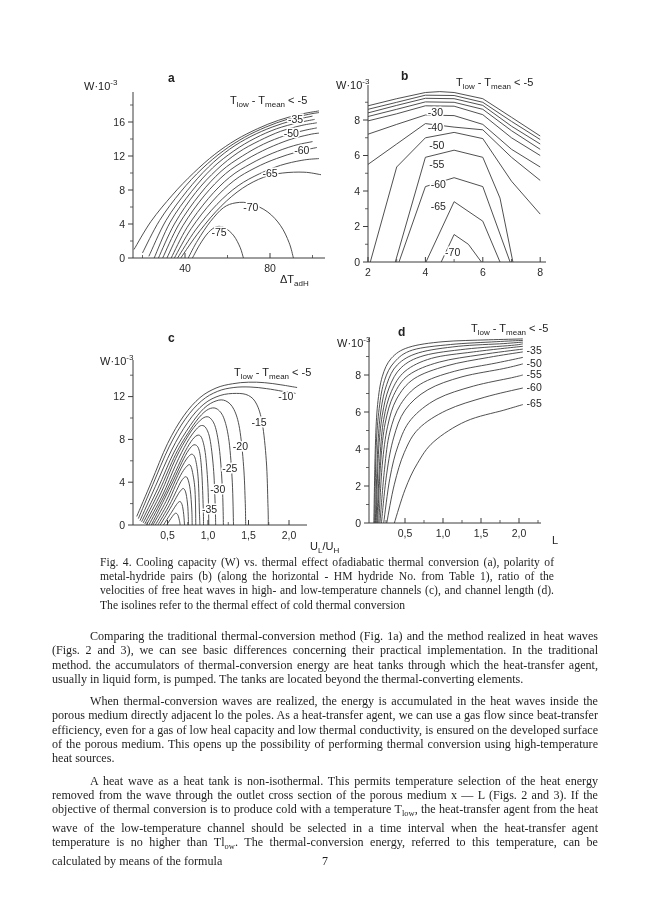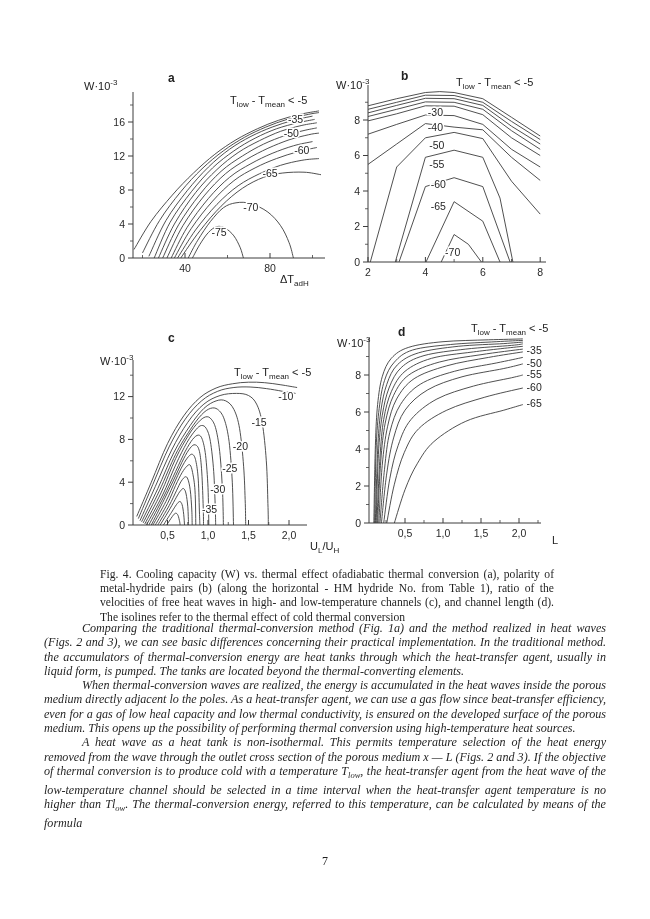--- a/index.html
+++ b/index.html
@@ -1,24 +1,24 @@
 <!DOCTYPE html>
 <html><head>
 <meta charset="utf-8">
 <style>
   html,body{margin:0;padding:0;background:#e8e8e8;}
   .page{position:relative;width:650px;height:919px;background:#ffffff;margin:0 auto;
         font-family:"Liberation Serif",serif;color:#1f1f1f;overflow:hidden;}
   .chart-svg{position:absolute;}
   .chart-svg text{font-family:"Liberation Sans",sans-serif;}
-  .caption{position:absolute;left:100px;top:568px;width:454px;font-size:11.6px;
+  .caption{position:absolute;left:100px;top:556px;width:454px;font-size:11.6px;
            line-height:14.2px;text-align:justify;-moz-text-align-last:left;text-align-last:left;}
   .bodytext{position:absolute;left:44px;top:621px;width:562px;font-size:12.1px;
             line-height:14.3px;text-align:justify;}
-  .bodytext p{margin:0;text-indent:38px;font-style:italic;}
+  .bodytext p{margin:8px;text-indent:38px;}
   .bodytext sub{font-size:8.5px;}
   .pagenum{position:absolute;left:0;right:0;top:854px;text-align:center;font-size:12px;}
 </style>
 </head>
 <body>
 
 <div class="page">
   <div>
     <svg class="chart-svg" id="chart-a" viewBox="0 0 272 240" style="left: 70px; top: 62px; width: 272px; height: 240px;">
         <line x1="63" y1="30" x2="63" y2="196" stroke="#3c3c3c" stroke-width="1"></line>

